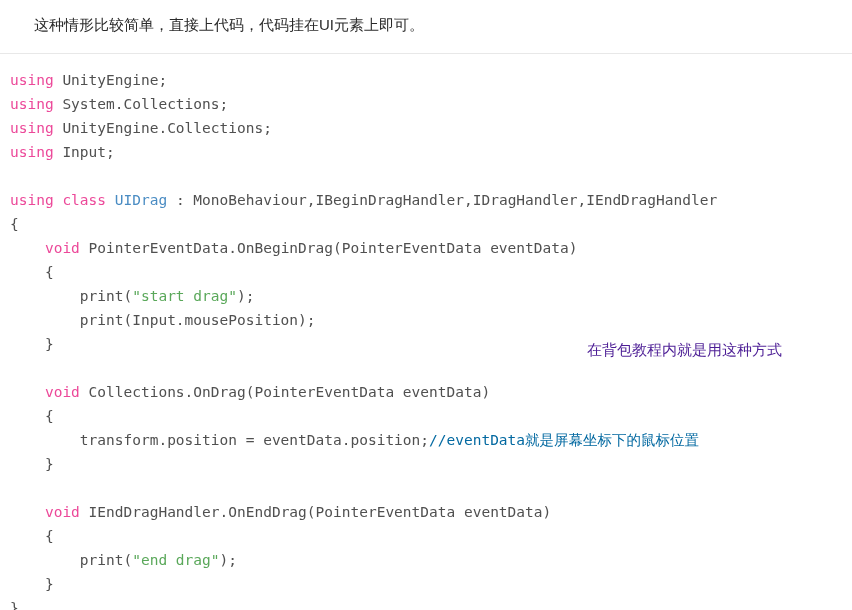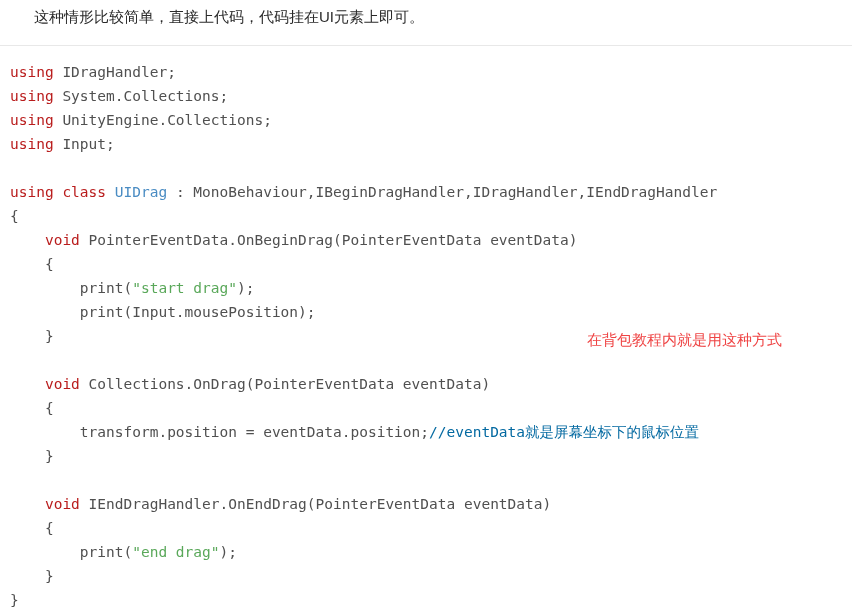--- a/index.html
+++ b/index.html
@@ -4,54 +4,54 @@
 <style>
   body {
     margin: 0;
     padding: 0;
     font-family: "Microsoft YaHei", "PingFang SC", sans-serif;
     background: #fff;
     width: 852px;
     color: #333;
   }
   .intro {
-    padding: 8px 34px 18px 34px;
+    padding: 16px 34px 18px 34px;
     font-size: 15px;
     color: #2a2a2a;
     border-bottom: 1px solid #e8e8e8;
   }
   .code-block {
     position: relative;
     padding: 14px 10px 10px 10px;
     font-family: "Consolas", "Menlo", monospace;
     font-size: 14.5px;
     line-height: 24px;
     color: #505050;
     white-space: pre;
   }
-  .kw   { color: #b91c1c; }  
+  .kw   { color: #ec4899; }  
   .type { color: #4a8cc3; }  
   .str  { color: #5aa85a; }  
   .cmt  { color: #0369a1; }
   .annotation {
     position: absolute;
     right: 70px;
     top: 284px;
-    color: #ef4444;
-    font-family: Liberation Mono, monospace;
+    color: #4c1d95;
+    font-family: Liberation Sans, sans-serif;
     font-size: 15px;
     white-space: nowrap;
   }
 </style>
 </head>
 <body>
 
 <div class="intro">这种情形比较简单，直接上代码，代码挂在UI元素上即可。</div>
 
-<div class="code-block"><span class="kw">using</span><span> IDragHandler;</span>
+<div class="code-block"><span class="kw">using</span><span> UnityEngine;</span>
 <span class="kw">using</span><span> System.Collections;</span>
 <span class="kw">using</span><span> UnityEngine.Collections;</span>
 <span class="kw">using</span><span> Input;</span>
 
 <span class="kw">using</span> <span class="kw">class</span> <span class="type">UIDrag</span><span> : MonoBehaviour,IBeginDragHandler,IDragHandler,IEndDragHandler</span>
 <span>{</span>
     <span class="kw">void</span><span> PointerEventData.OnBeginDrag(PointerEventData eventData)</span>
 <span>    {</span>
 <span>        print(</span><span class="str">"start drag"</span><span>);</span>
 <span>        print(Input.mousePosition);</span>

